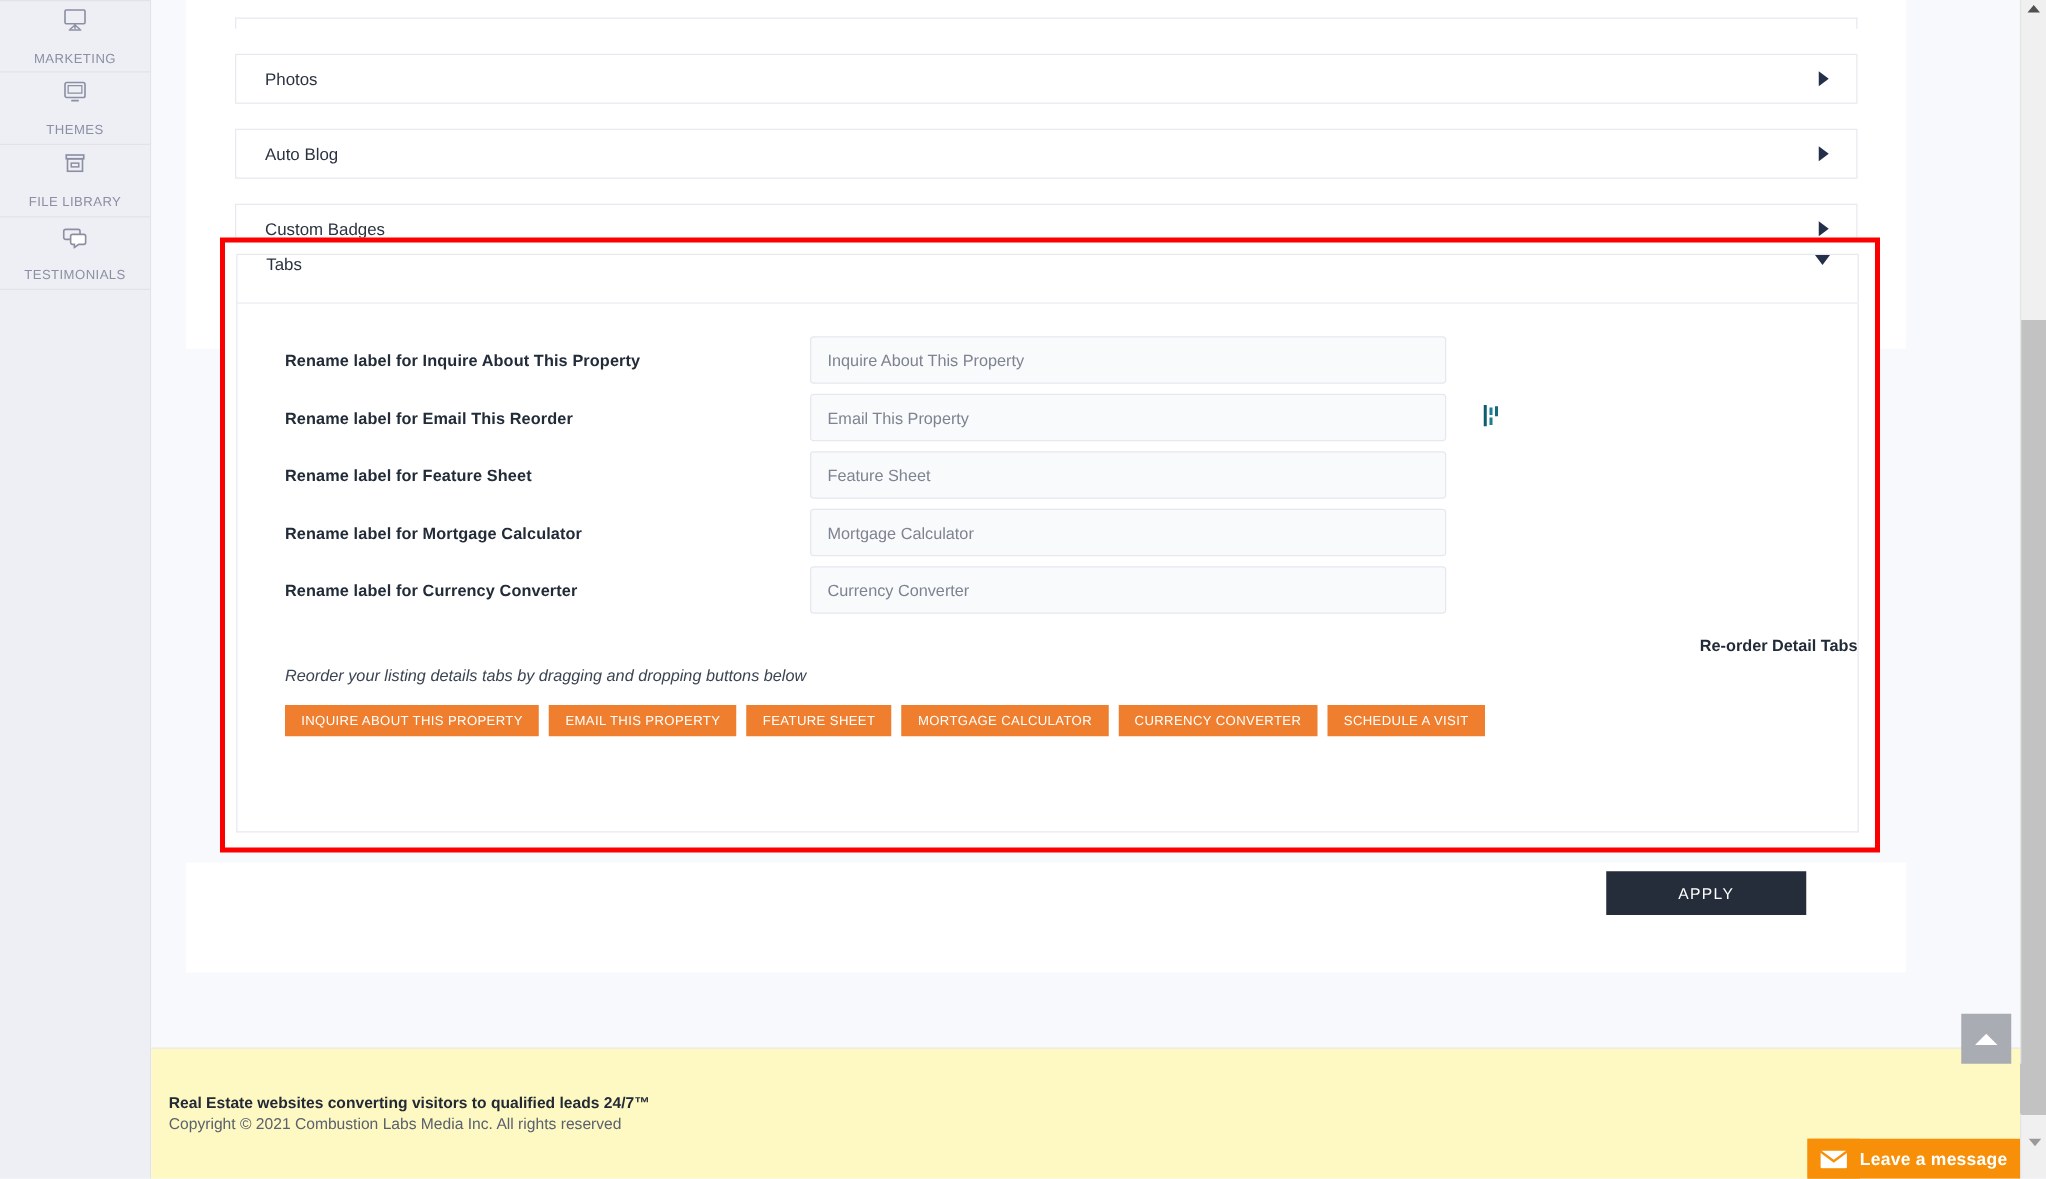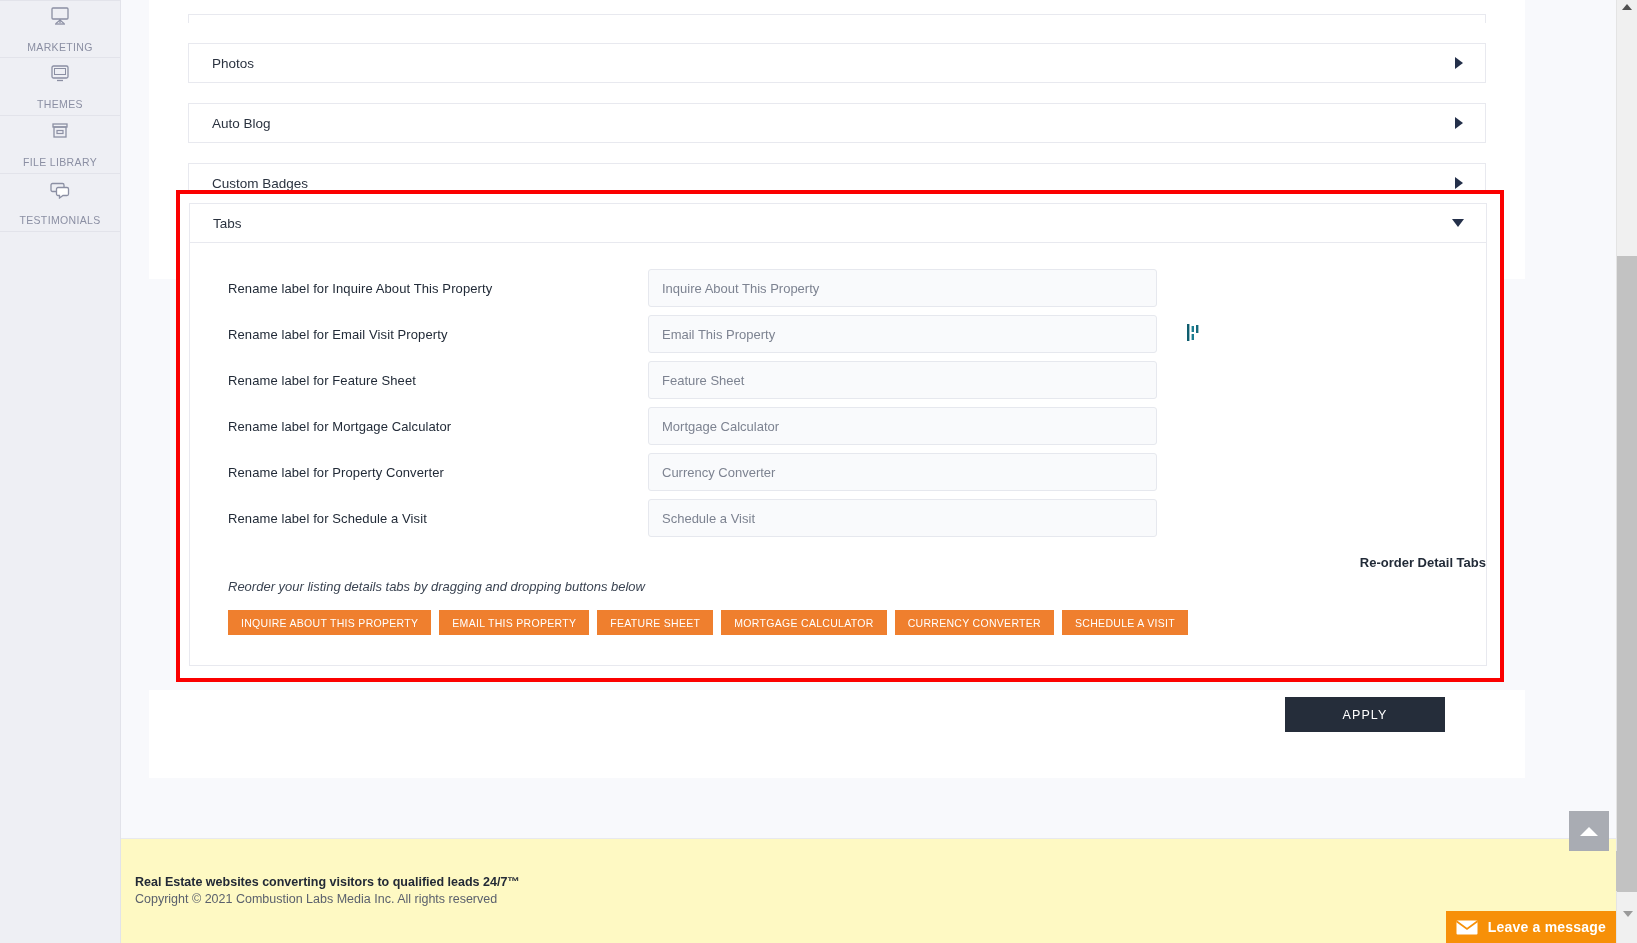--- a/index.html
+++ b/index.html
@@ -97,21 +97,21 @@
     position: absolute;
     left: 176px; top: 190px;
     width: 1328px; height: 492px;
     border: 4px solid #fb0000;
     background: #ffffff;
     z-index: 5;
   }
   .panel-head {
     height: 40px;
     border-bottom: 1px solid #e8e9ef;
-    display: flex; align-items: center; justify-content: space-between;
+    display: flex; align-items: flex-start; justify-content: space-between;
     padding: 0 22px 0 23px;
     margin: 9px 13px 0 9px;
     border: 1px solid #e8e9ef;
     background: #fff;
     cursor: pointer;
   }
   .panel-head .acc-title { font-size: 13.5px; color: #2b3340; }
 
   .panel-body {
     margin: 0 13px 0 9px;
@@ -125,21 +125,21 @@
   
   .form-row {
     display: flex;
     align-items: center;
     height: 46px;
     padding-left: 38px;
   }
   .form-label {
     width: 420px;
     font-size: 13px;
-    font-weight: 400;
+    font-weight: 700;
     color: #222b38;
     letter-spacing: .1px;
   }
   .form-input {
     width: 509px;
     height: 38px;
     background: #f9fafc;
     border: 1px solid #e6e8ee;
     border-radius: 3px;
     padding: 0 13px;
@@ -395,21 +395,21 @@
     <div class="panel-body">
 
       <div class="form-row">
         <label class="form-label">Rename label for Inquire About This Property</label>
         <span class="input-cell">
           <input class="form-input" type="text" value="Inquire About This Property" style="">
         </span>
       </div>
 
       <div class="form-row">
-        <label class="form-label">Rename label for Email Visit Property</label>
+        <label class="form-label">Rename label for Email This Reorder</label>
         <span class="input-cell">
           <input class="form-input" type="text" value="Email This Property" style="">
           <span class="ibeam">
             <svg width="16" height="22" viewBox="0 0 16 22">
               <rect x="1" y="2" width="2.4" height="17" fill="#0e5d6e"></rect>
               <rect x="5.6" y="4" width="2.4" height="6" fill="#1b7d90"></rect>
               <rect x="5.6" y="12" width="2.4" height="6" fill="#1b7d90"></rect>
               <rect x="10" y="3" width="2.4" height="8" fill="#14697c"></rect>
             </svg>
           </span>
@@ -424,32 +424,26 @@
       </div>
 
       <div class="form-row">
         <label class="form-label">Rename label for Mortgage Calculator</label>
         <span class="input-cell">
           <input class="form-input" type="text" value="Mortgage Calculator" style="">
         </span>
       </div>
 
       <div class="form-row">
-        <label class="form-label">Rename label for Property Converter</label>
+        <label class="form-label">Rename label for Currency Converter</label>
         <span class="input-cell">
           <input class="form-input" type="text" value="Currency Converter" style="">
         </span>
       </div>
 
-      <div class="form-row">
-        <label class="form-label">Rename label for Schedule a Visit</label>
-        <span class="input-cell">
-          <input class="form-input" type="text" value="Schedule a Visit" style="">
-        </span>
-      </div>
 
       <div class="reorder">
         <div class="reorder-title">Re-order Detail Tabs</div>
         <div class="reorder-sub">Reorder your listing details tabs by dragging and dropping buttons below</div>
         <div class="tag-list">
           <span class="tag">INQUIRE ABOUT THIS PROPERTY</span>
           <span class="tag">EMAIL THIS PROPERTY</span>
           <span class="tag">FEATURE SHEET</span>
           <span class="tag">MORTGAGE CALCULATOR</span>
           <span class="tag">CURRENCY CONVERTER</span>

